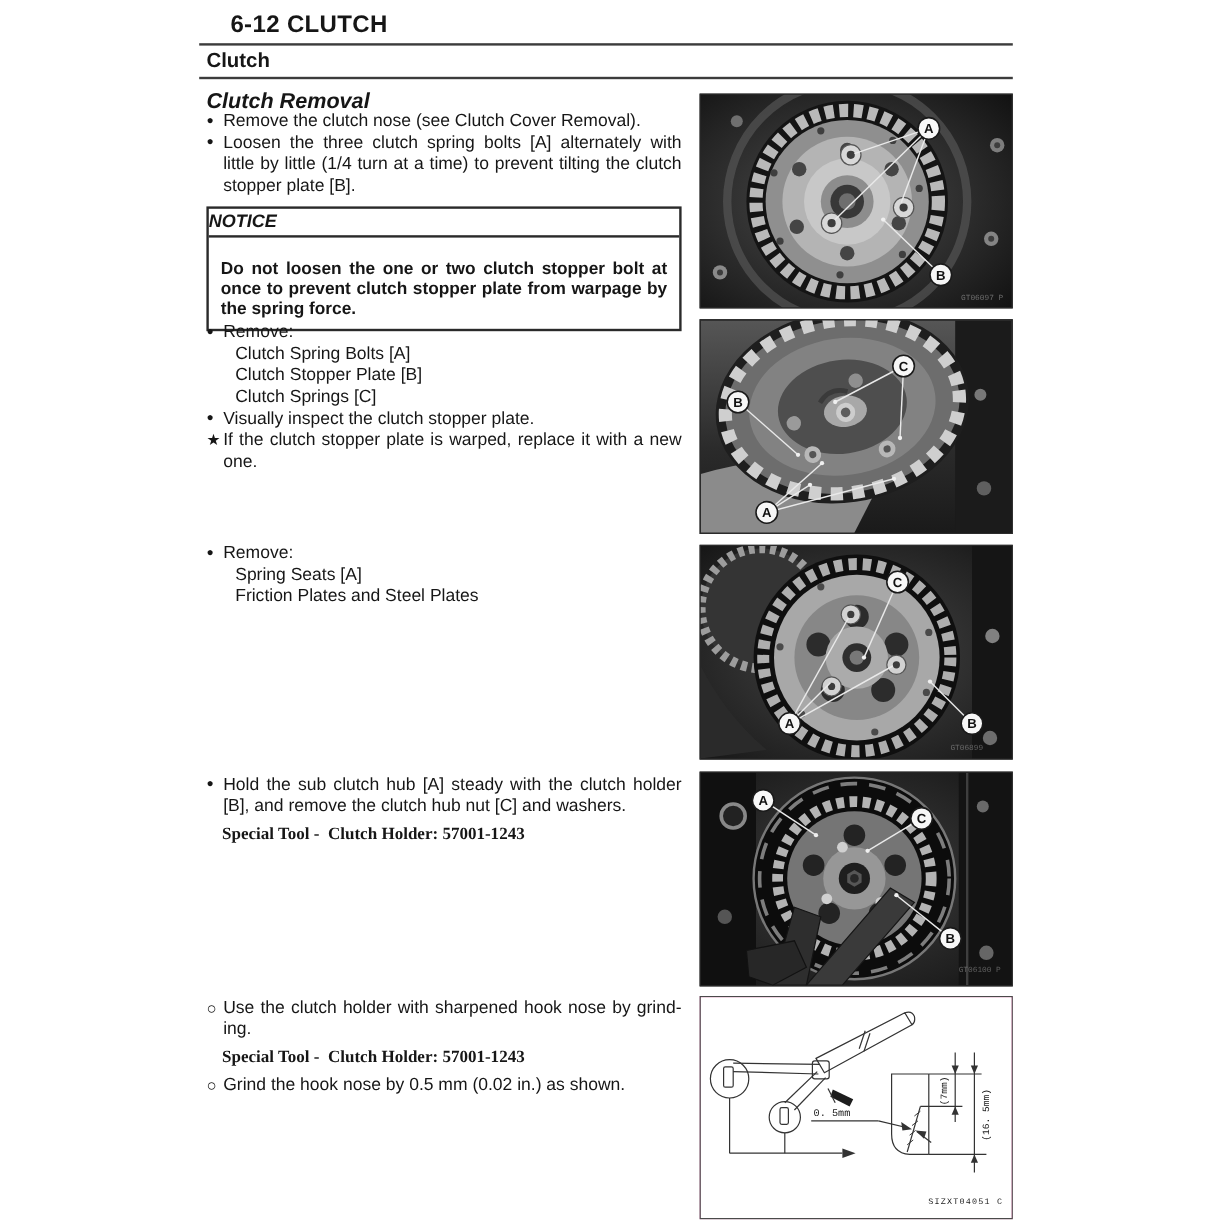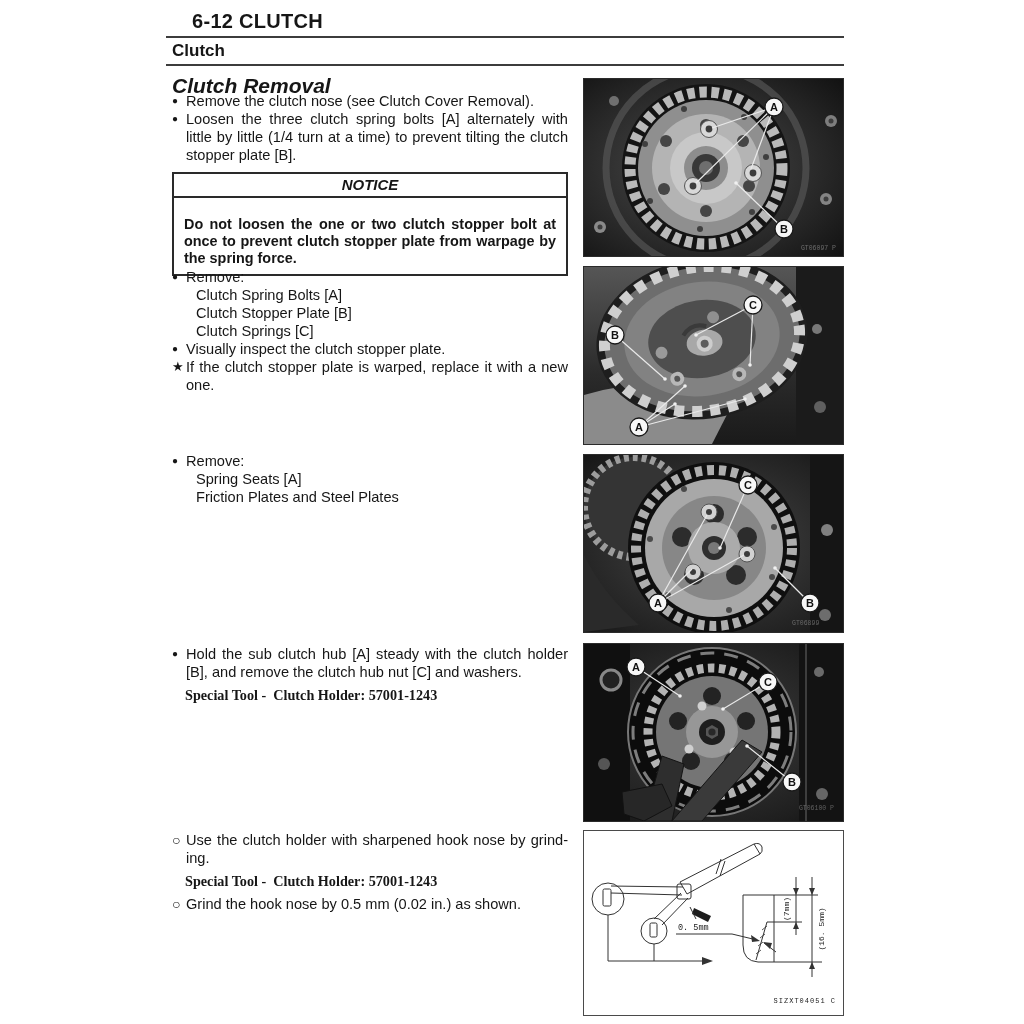--- a/index.html
+++ b/index.html
@@ -1,32 +1,32 @@
 <!DOCTYPE html>
 <html><head>
 <meta charset="utf-8">
 <style>
   html,body{margin:0;padding:0;background:#ffffff;}
   .page{position:relative;width:1024px;height:1024px;background:#ffffff;overflow:hidden;
         font-family:"Liberation Sans",sans-serif;color:#161616;}
   .rule{position:absolute;left:166px;width:678px;height:2px;background:#3c3c3c;}
   #hdr{position:absolute;left:172px;top:10px;font-size:20px;font-weight:bold;letter-spacing:.3px;margin-left:20px;}
   #sect{position:absolute;left:172px;top:41px;font-size:17px;font-weight:bold;}
-  #subsect{position:absolute;left:172px;top:74px;font-size:21px;font-weight:bold;font-style:italic;}
+  #subsect{position:absolute;left:172px;top:74px;font-size:18px;font-weight:bold;font-style:italic;}
   .tcol{position:absolute;left:172px;width:396px;font-size:14.6px;line-height:18px;}
   p{margin:0;}
   .li{position:relative;padding-left:14px;text-align:justify;}
   .li .mk{position:absolute;left:0;top:0;}
   .mk.dot{font-size:10px;line-height:18px;}
   .mk.star{font-size:13px;line-height:18px;}
   .mk.circ{font-size:14px;line-height:18px;}
   .sub{padding-left:24px;text-align:justify;}
   .tool{font-weight:bold;padding-left:13px;font-size:14.2px;margin-top:5px;margin-bottom:5px;font-family:Liberation Serif, serif;}
   .notice{position:absolute;left:172px;top:172px;width:392px;border:2px solid #2a2a2a;background:#fff;}
-  .notice .ntitle{text-align:center;font-weight:bold;font-style:italic;font-size:15px;
+  .notice .ntitle{font-weight:bold;font-style:italic;font-size:15px;
                   padding:2px 0 3px;border-bottom:2px solid #2a2a2a;}
   .notice .nbody{font-weight:bold;font-size:14.4px;line-height:17px;padding:6px 10px 7px;text-align:justify;margin-top:12px;}
   .fig{position:absolute;left:583px;width:259px;border:1px solid #2b2b2b;background:#1c1c1c;}
   .fig svg{display:block;}
   .diag{background:#f9a8d4;border:1px solid #4a4a4a;}
   .callout{font-weight:bold;}
   .smallcode{opacity:.55;}
 </style>
 </head>
 <body>

